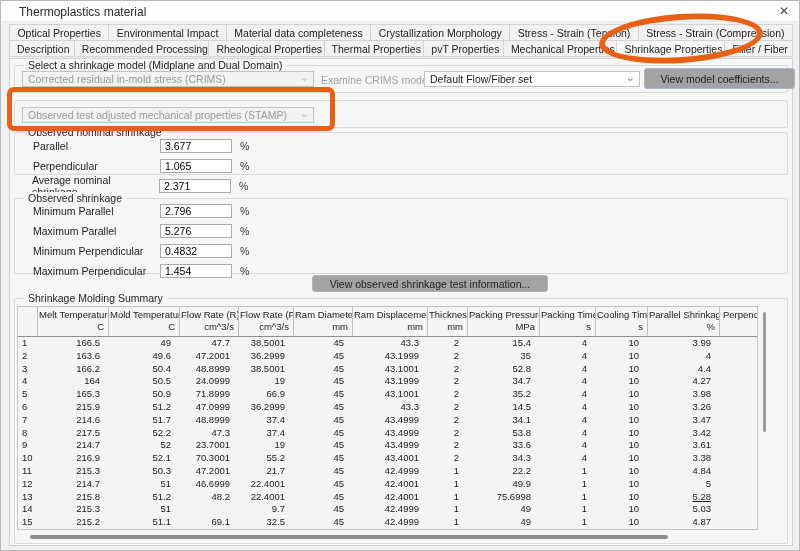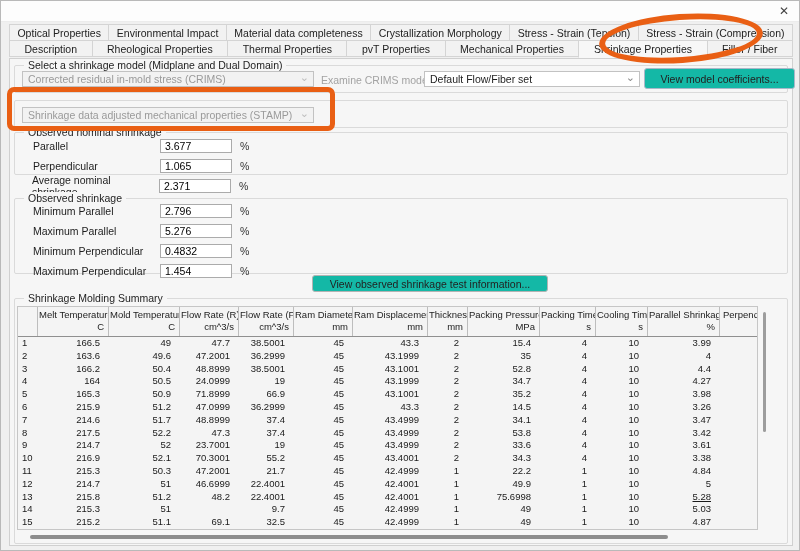--- a/index.html
+++ b/index.html
@@ -17,21 +17,21 @@
   .tabrow2 .tab { margin-top:-1px; }
   .tab.active { background:#f7f7f7; border-bottom:1px solid #f7f7f7; height:18px; position:relative; z-index:3; }
   .panel { position:absolute; left:8px; top:57px; width:784px; height:488px; background:#f6f6f6; border:1px solid #d0d0d0; z-index:1; }
   .group { position:absolute; border:1px solid #dadada; border-radius:2px; }
   .legend { position:absolute; top:-7px; left:9px; background:#f6f6f6; padding:0 4px; font-size:10.5px; color:#1d1d1d; white-space:nowrap; }
   .combo { position:absolute; height:16px; background:#fff; border:1px solid #c2c2c2; display:flex; align-items:center;
            padding:0 16px 0 5px; font-size:10.5px; white-space:nowrap; overflow:hidden; }
   .combo .chev { position:absolute; right:4px; top:-1px; color:#8a8a8a; font-size:11px; }
   .combo.disabled { background:#f2f2f2; color:#9a9a9a; }
   .combo.disabled .chev { color:#bdbdbd; }
-  .btn { position:absolute; background:#14b8a6; border:1px solid #a9b8c9; border-radius:3px; font-size:10.5px;
+  .btn { position:absolute; background:#a3a3a3; border:1px solid #a9b8c9; border-radius:3px; font-size:10.5px;
          display:flex; align-items:center; justify-content:center; color:#222; }
   .dlabel { position:absolute; color:#a3a3a3; font-size:10.5px; white-space:nowrap; }
   .frow { display:flex; align-items:center; height:20px; padding-left:18px; }
   .flabel { width:127px; font-size:10.5px; }
   .finput { width:72px; height:14px; border:1px solid #ababab; background:#fff; font:10.5px "Liberation Sans", sans-serif; padding:0 4px; }
   .funit { margin-left:8px; font-size:10.5px; color:#333; }
   .avgrow { position:absolute; left:4px; top:117px; width:500px; }
   .grid { position:absolute; left:2px; top:7px; width:741px; height:224px; background:#f4f4f4; border:1px solid #c6c6c6; overflow:hidden; }
   .ghead { display:flex; height:30px; border-bottom:1px solid #8f8f8f; }
   .hcell { border-right:1px solid #bdbdbd; font-size:9.5px; text-align:right; padding:2px 4px 0 1px; line-height:12px;
@@ -43,34 +43,36 @@
   .hthumb { position:absolute; left:15px; top:236px; width:638px; height:4px; background:#8d8d8d; border-radius:2px; }
   .annotation { position:absolute; pointer-events:none; z-index:9; }
   .ann-ellipse { left:598px; top:13px; width:164px; height:49px; border:6px solid #e95f14; border-radius:50%; transform:rotate(-4deg); }
   .ann-rect { left:6px; top:86px; width:328px; height:44px; border:5px solid #e95f14; border-radius:7px; }
 </style>
 </head>
 <body>
 
 <div class="window">
   <div class="titlebar">
+    <span class="title">Thermoplastics material</span>
     <span class="close">✕</span>
   </div>
 
   <div class="tabstrip">
     <div class="tabrow tabrow1">
         <div class="tab">Optical Properties</div>
         <div class="tab">Environmental Impact</div>
         <div class="tab">Material data completeness</div>
         <div class="tab">Crystallization Morphology</div>
         <div class="tab">Stress - Strain (Tension)</div>
         <div class="tab">Stress - Strain (Compression)</div>
       </div>
     <div class="tabrow tabrow2">
         <div class="tab">Description</div>
+        <div class="tab">Recommended Processing</div>
         <div class="tab">Rheological Properties</div>
         <div class="tab">Thermal Properties</div>
         <div class="tab">pvT Properties</div>
         <div class="tab">Mechanical Properties</div>
         <div class="tab active">Shrinkage Properties</div>
         <div class="tab">Filler / Fiber</div>
       </div>
   </div>
 
   <div class="panel">
@@ -84,21 +86,21 @@
       <span class="dlabel" style="left:306px; top:8px;">Examine CRIMS model</span>
       <div class="combo" style="left:409px; top:5px; width:216px;">
         <span>Default Flow/Fiber set</span>
         <span class="chev">⌄</span>
       </div>
       <div class="btn" style="left:629px; top:2px; width:151px; height:21px;">View model coefficients...</div>
     </div>
 
     <div class="group" style="left:4px; top:41px; width:774px; height:28px;">
       <div class="combo disabled" style="left:7px; top:6px; width:292px;">
-        <span>Shrinkage data adjusted mechanical properties (STAMP)</span>
+        <span>Observed test adjusted mechanical properties (STAMP)</span>
         <span class="chev">⌄</span>
       </div>
     </div>
 
     <div class="group" style="left:4px; top:73px; width:774px; height:43px; padding-top:3px;">
       <span class="legend">Observed nominal shrinkage</span>
       <div>
           <div class="frow">
             <span class="flabel">Parallel</span>
             <input class="finput" value="3.677" style="">

